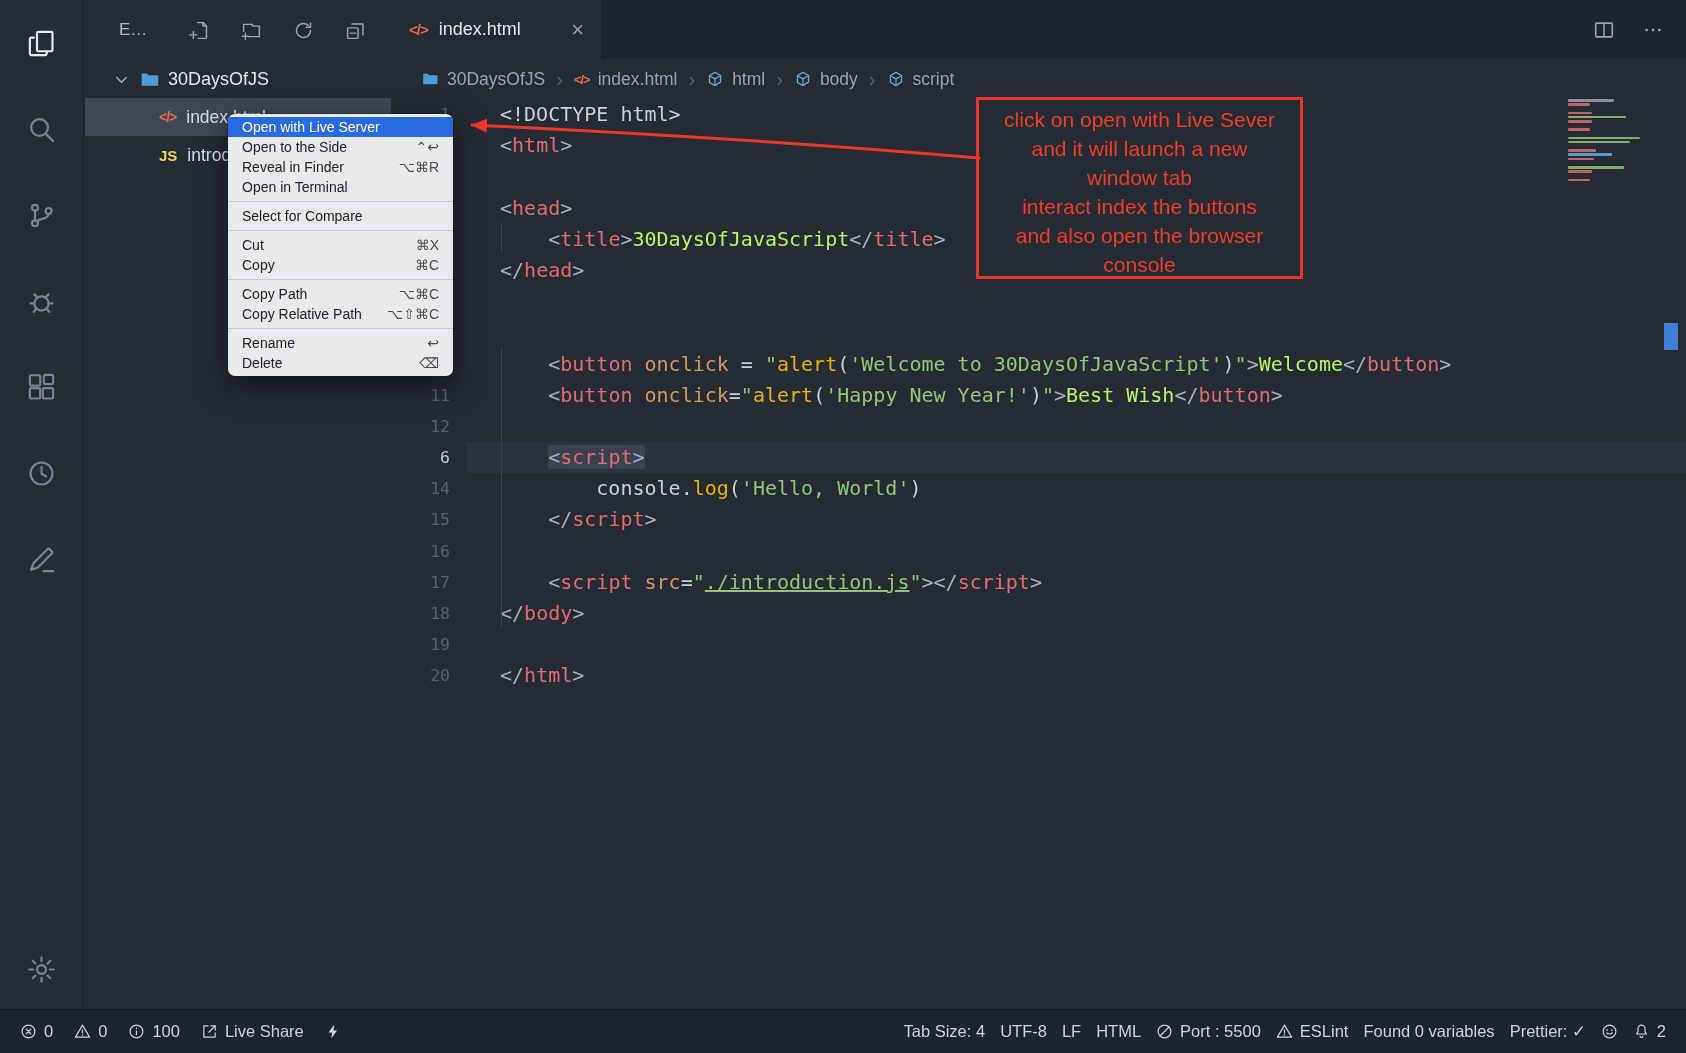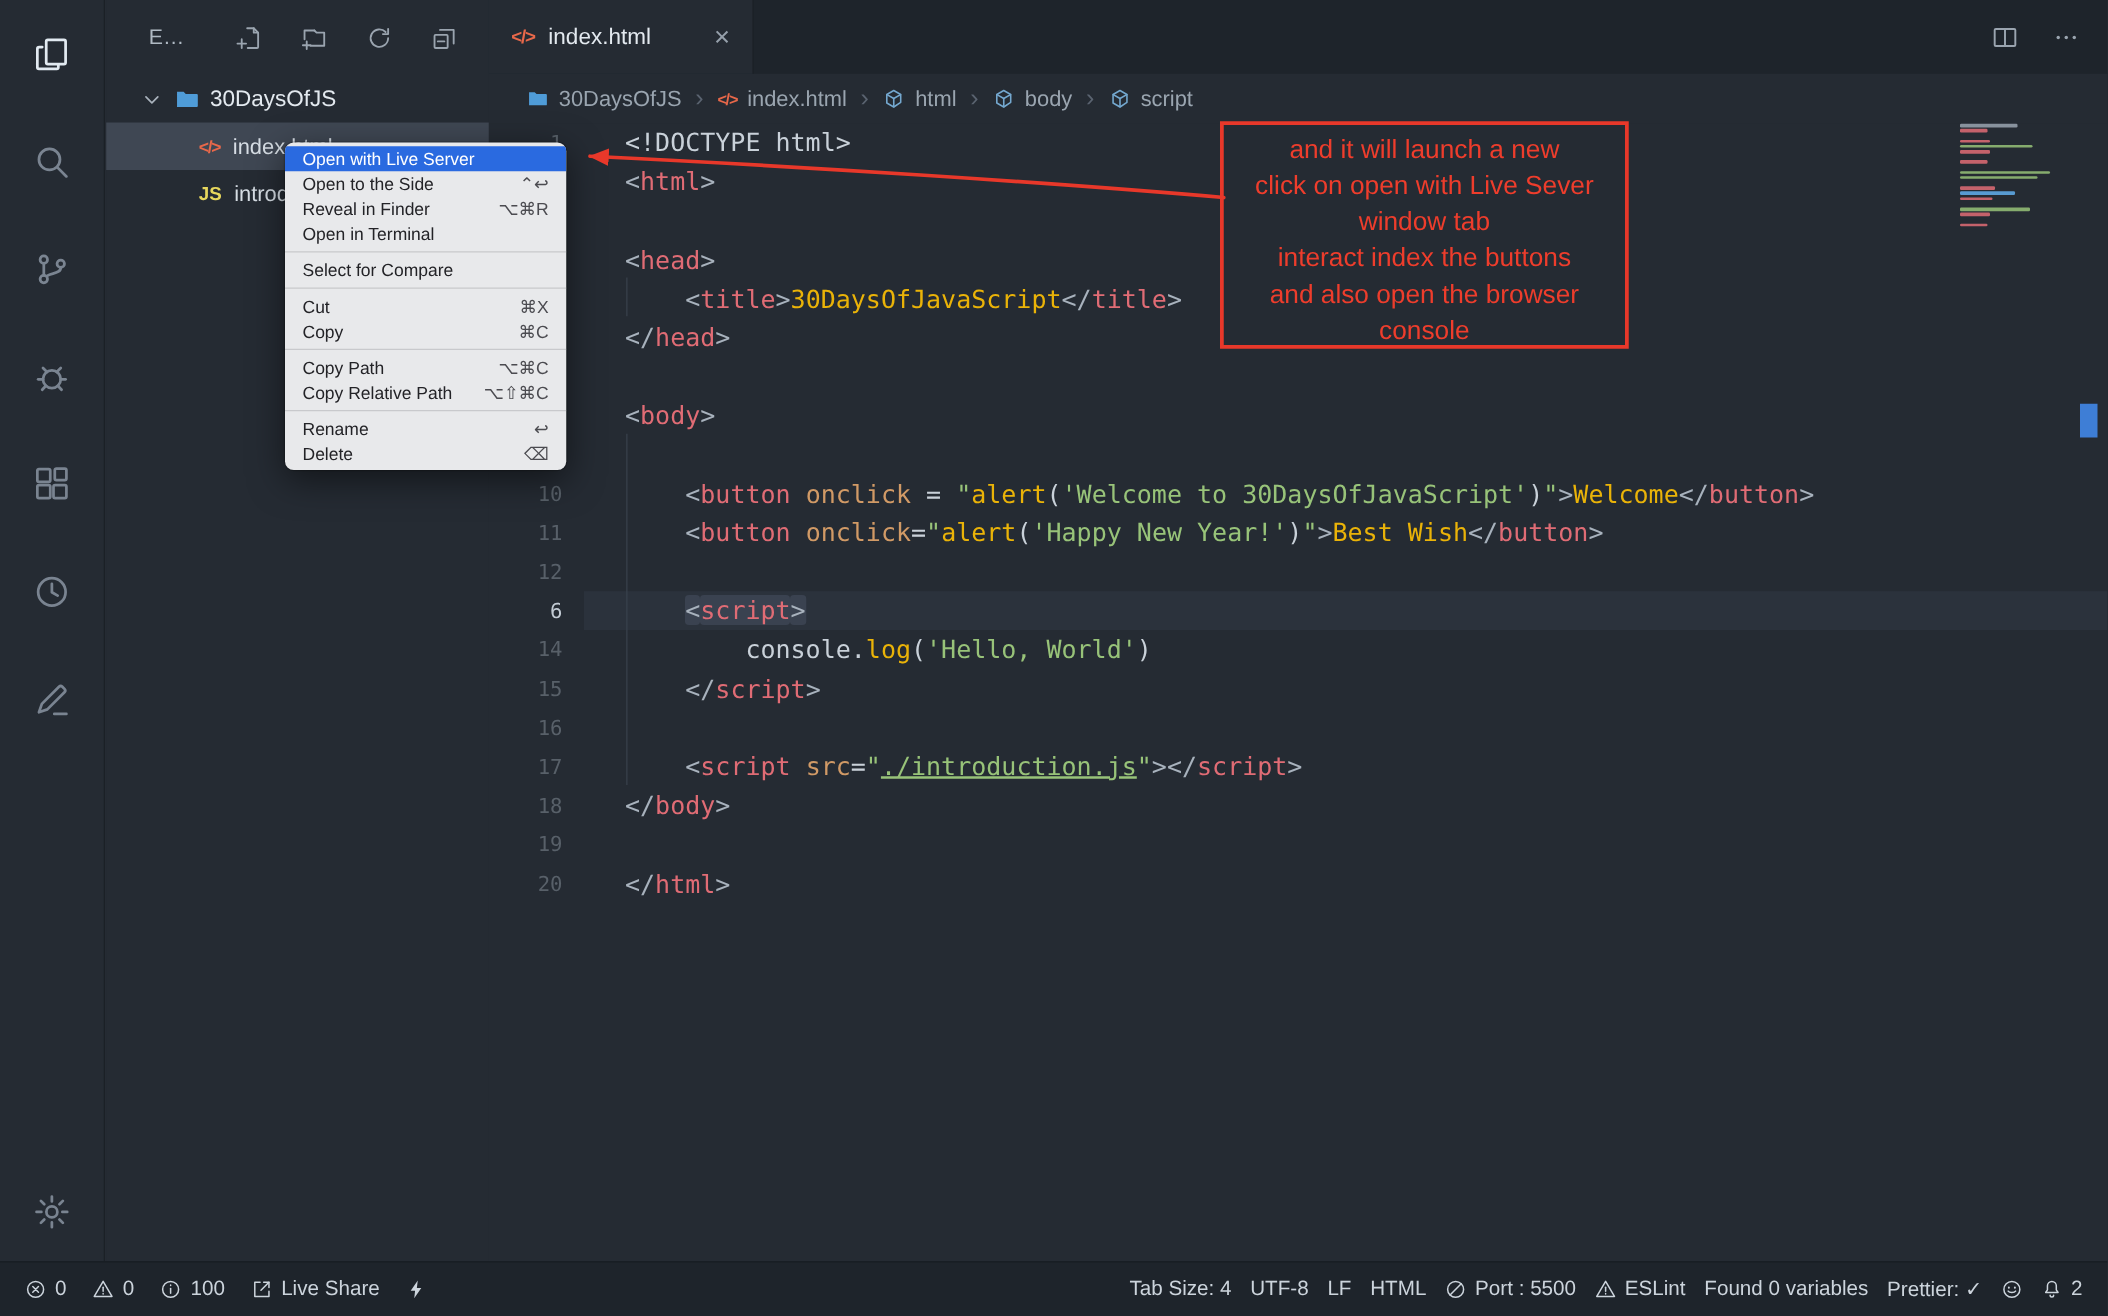--- a/index.html
+++ b/index.html
@@ -64,21 +64,21 @@
   .code-line.current{background:linear-gradient(to right,transparent 76px,#2b323c 76px)}
   .ln{width:59px;flex:none;text-align:right;font-size:16.5px;color:#586069}
   .code-line.current .ln{color:#c3cbd4}
   .lc{padding-left:50px}
   .tok.plain{color:#c9d1d9}
   .tok.punct{color:#a8b2bd}
   .tok.tag{color:#e06c75}
   .tok.attr{color:#d19a66}
   .tok.str{color:#98c379}
   .tok.fn{color:#eab308}
-  .tok.text{color:#eab308}
+  .tok.text{color:#bef264}
   .tok.link{color:#98c379;text-decoration:underline}
   .whl{background:#3a4250;border-radius:3px}
   .ig{position:absolute;width:1px;background:#39414c;left:110px}
   .ig1{top:123px;height:31px}
   .ig2{top:248px;height:281px}
 
   #minimap{position:absolute;right:26px;top:99px;width:92px;display:flex;flex-direction:column;gap:1.6px;z-index:1;cursor:pointer}
   .mm-bar{height:2.6px;border-radius:1px;opacity:.85}
   .ovr{position:absolute;right:8px;top:323px;width:14px;height:27px;background:#3e7ed6;z-index:2}
 
@@ -325,21 +325,20 @@
 
   <div id="editor">
     <div id="code">
         <div class="code-line"><div class="ln">1</div><div class="lc"><span class="tok plain">&lt;!DOCTYPE html&gt;</span></div></div>
         <div class="code-line"><div class="ln">2</div><div class="lc"><span class="tok punct">&lt;</span><span class="tok tag">html</span><span class="tok punct">&gt;</span></div></div>
         <div class="code-line"><div class="ln">3</div><div class="lc"></div></div>
         <div class="code-line"><div class="ln">4</div><div class="lc"><span class="tok punct">&lt;</span><span class="tok tag">head</span><span class="tok punct">&gt;</span></div></div>
         <div class="code-line"><div class="ln">5</div><div class="lc"><span class="tok plain">    </span><span class="tok punct">&lt;</span><span class="tok tag">title</span><span class="tok punct">&gt;</span><span class="tok text">30DaysOfJavaScript</span><span class="tok punct">&lt;/</span><span class="tok tag">title</span><span class="tok punct">&gt;</span></div></div>
         <div class="code-line"><div class="ln">6</div><div class="lc"><span class="tok punct">&lt;/</span><span class="tok tag">head</span><span class="tok punct">&gt;</span></div></div>
         <div class="code-line"><div class="ln">7</div><div class="lc"></div></div>
-        <div class="code-line"><div class="ln">8</div><div class="lc"><span class="tok punct">&lt;</span><span class="tok tag">body</span><span class="tok punct">&gt;</span></div></div>
         <div class="code-line"><div class="ln">9</div><div class="lc"></div></div>
         <div class="code-line"><div class="ln">10</div><div class="lc"><span class="tok plain">    </span><span class="tok punct">&lt;</span><span class="tok tag">button</span><span class="tok plain"> </span><span class="tok attr">onclick</span><span class="tok plain"> = </span><span class="tok str">"</span><span class="tok fn">alert</span><span class="tok plain">(</span><span class="tok str">'Welcome to 30DaysOfJavaScript'</span><span class="tok plain">)</span><span class="tok str">"</span><span class="tok punct">&gt;</span><span class="tok text">Welcome</span><span class="tok punct">&lt;/</span><span class="tok tag">button</span><span class="tok punct">&gt;</span></div></div>
         <div class="code-line"><div class="ln">11</div><div class="lc"><span class="tok plain">    </span><span class="tok punct">&lt;</span><span class="tok tag">button</span><span class="tok plain"> </span><span class="tok attr">onclick</span><span class="tok plain">=</span><span class="tok str">"</span><span class="tok fn">alert</span><span class="tok plain">(</span><span class="tok str">'Happy New Year!'</span><span class="tok plain">)</span><span class="tok str">"</span><span class="tok punct">&gt;</span><span class="tok text">Best Wish</span><span class="tok punct">&lt;/</span><span class="tok tag">button</span><span class="tok punct">&gt;</span></div></div>
         <div class="code-line"><div class="ln">12</div><div class="lc"></div></div>
         <div class="code-line current"><div class="ln">6</div><div class="lc"><span class="tok plain">    </span><span class="tok punct whl">&lt;</span><span class="tok tag whl">script</span><span class="tok punct whl">&gt;</span></div></div>
         <div class="code-line"><div class="ln">14</div><div class="lc"><span class="tok plain">        </span><span class="tok plain">console</span><span class="tok plain">.</span><span class="tok fn">log</span><span class="tok plain">(</span><span class="tok str">'Hello, World'</span><span class="tok plain">)</span></div></div>
         <div class="code-line"><div class="ln">15</div><div class="lc"><span class="tok plain">    </span><span class="tok punct">&lt;/</span><span class="tok tag">script</span><span class="tok punct">&gt;</span></div></div>
         <div class="code-line"><div class="ln">16</div><div class="lc"></div></div>
         <div class="code-line"><div class="ln">17</div><div class="lc"><span class="tok plain">    </span><span class="tok punct">&lt;</span><span class="tok tag">script</span><span class="tok plain"> </span><span class="tok attr">src</span><span class="tok plain">=</span><span class="tok str">"</span><span class="tok link">./introduction.js</span><span class="tok str">"</span><span class="tok punct">&gt;</span><span class="tok punct">&lt;/</span><span class="tok tag">script</span><span class="tok punct">&gt;</span></div></div>
         <div class="code-line"><div class="ln">18</div><div class="lc"><span class="tok punct">&lt;/</span><span class="tok tag">body</span><span class="tok punct">&gt;</span></div></div>
@@ -368,22 +367,22 @@
       <div class="mm-bar" style="width: 26px; background: rgb(224, 108, 117);"></div>
       <div class="mm-bar" style="width: 0px; background: transparent;"></div>
       <div class="mm-bar" style="width: 56px; background: rgb(152, 195, 121);"></div>
       <div class="mm-bar" style="width: 24px; background: rgb(224, 108, 117);"></div>
       <div class="mm-bar" style="width: 0px; background: transparent;"></div>
       <div class="mm-bar" style="width: 22px; background: rgb(224, 108, 117);"></div>
     </div>
   <div class="ovr"></div>
 
   <div id="annotation">
+      <div>click on open with Live Sever</div>
       <div>and it will launch a new</div>
-      <div>click on open with Live Sever</div>
       <div>window tab</div>
       <div>interact index the buttons</div>
       <div>and also open the browser</div>
       <div>console</div>
     </div>
 
   <svg id="arrow" viewBox="0 0 1686 1053">
     <defs>
       <marker id="ah" viewBox="0 0 16 14" refX="15" refY="7" markerWidth="16" markerHeight="14" markerUnits="userSpaceOnUse" orient="auto">
         <path d="M0 0 L16 7 L0 14 z" fill="#e8382a" stroke="none"></path>

